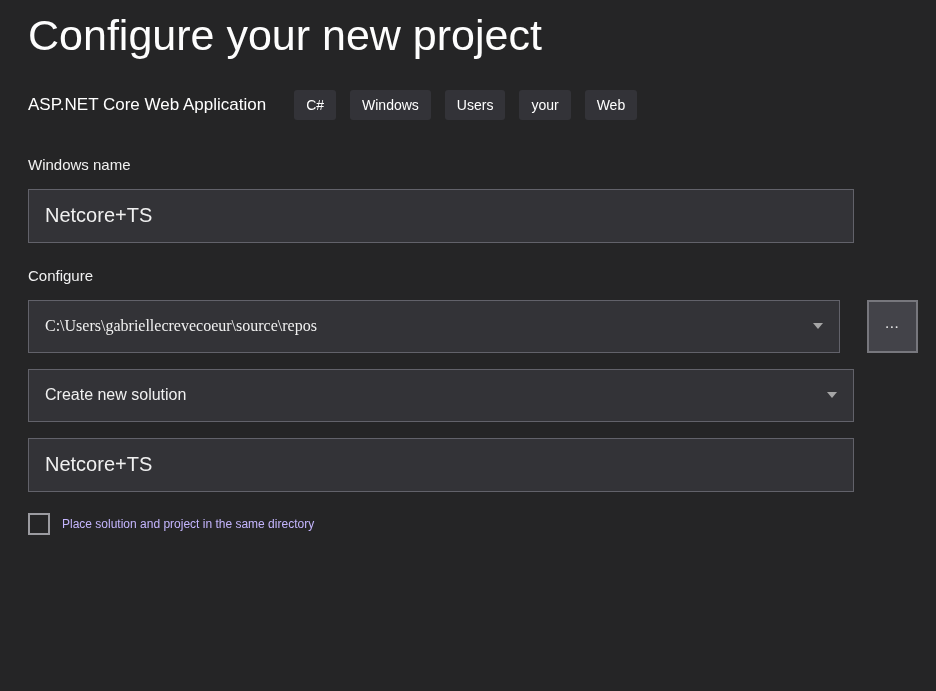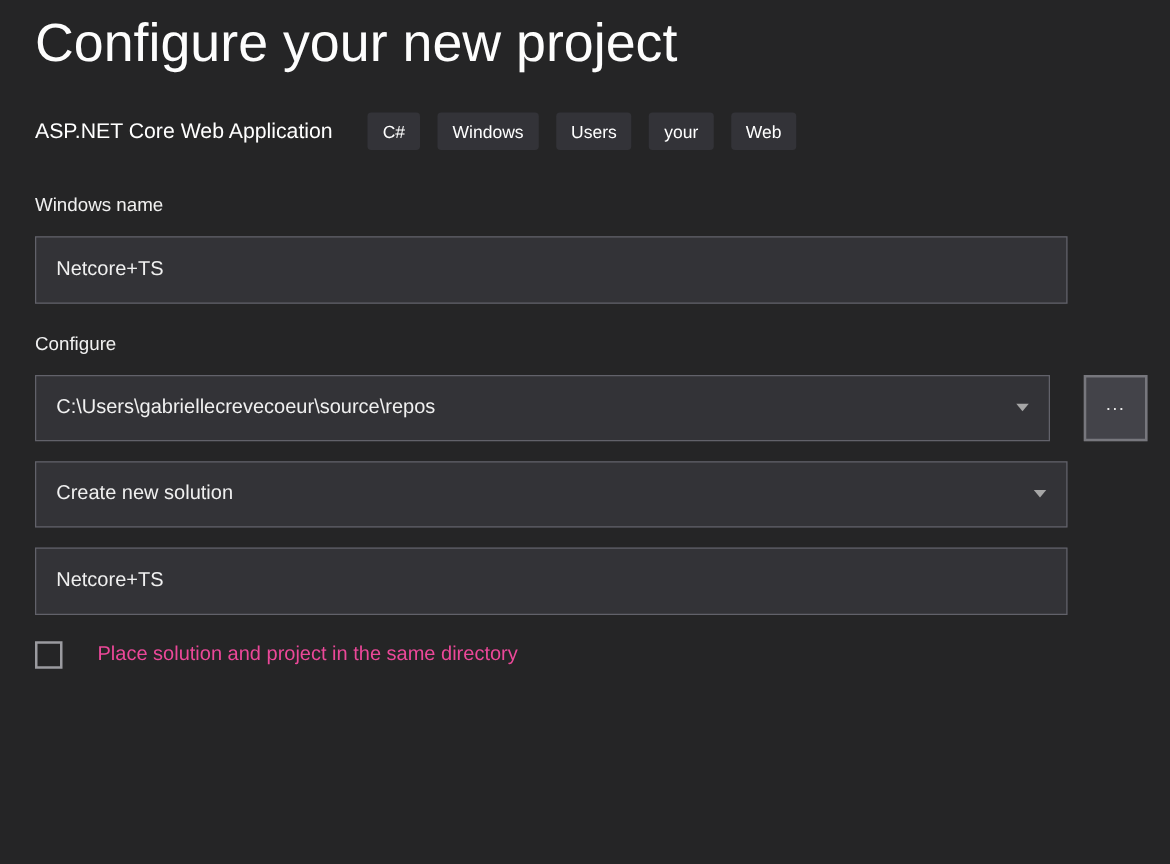--- a/index.html
+++ b/index.html
@@ -44,29 +44,29 @@
     gap: 9px;
   }
   .field-label.first { margin-top: 36px; }
 
   .text-input {
     display: block;
     width: 826px; height: 54px;
     background: #333337;
     border: 1px solid #62626a;
     color: #f0f0f0;
-    font-size: 16px;
+    font-size: 20px;
     padding: 0 16px;
     box-sizing: border-box;
     margin-top: 16px;
     font-family: inherit;
     outline: none;
   }
 
-  .location-row { display: flex; align-items: flex-start; }
+  .location-row { display: flex; align-items: flex-start; font-family: Liberation Serif, serif; }
 
   .combo {
     width: 826px; height: 53px;
     background: #333337;
     border: 1px solid #62626a;
     display: flex;
     align-items: center;
     justify-content: space-between;
     padding: 0 16px;
     box-sizing: border-box;
@@ -113,21 +113,21 @@
   }
 
   .checkbox-row { display: flex; align-items: center; gap: 12px; margin-top: 21px; }
   .checkbox {
     width: 22px; height: 22px;
     border: 2px solid #9b9ba0;
     background: transparent;
     box-sizing: border-box;
     flex: 0 0 auto;
   }
-  .checkbox-label { font-size: 16px; color: #ec4899; margin-left: 16px; }
+  .checkbox-label { font-size: 12px; color: #c4b5fd; }
 </style>
 </head>
 <body>
 
 <div class="container">
 
   <h1 class="page-title">Configure your new project</h1>
 
   <div class="template-row">
     <h2 class="template-name">ASP.NET Core Web Application</h2>

